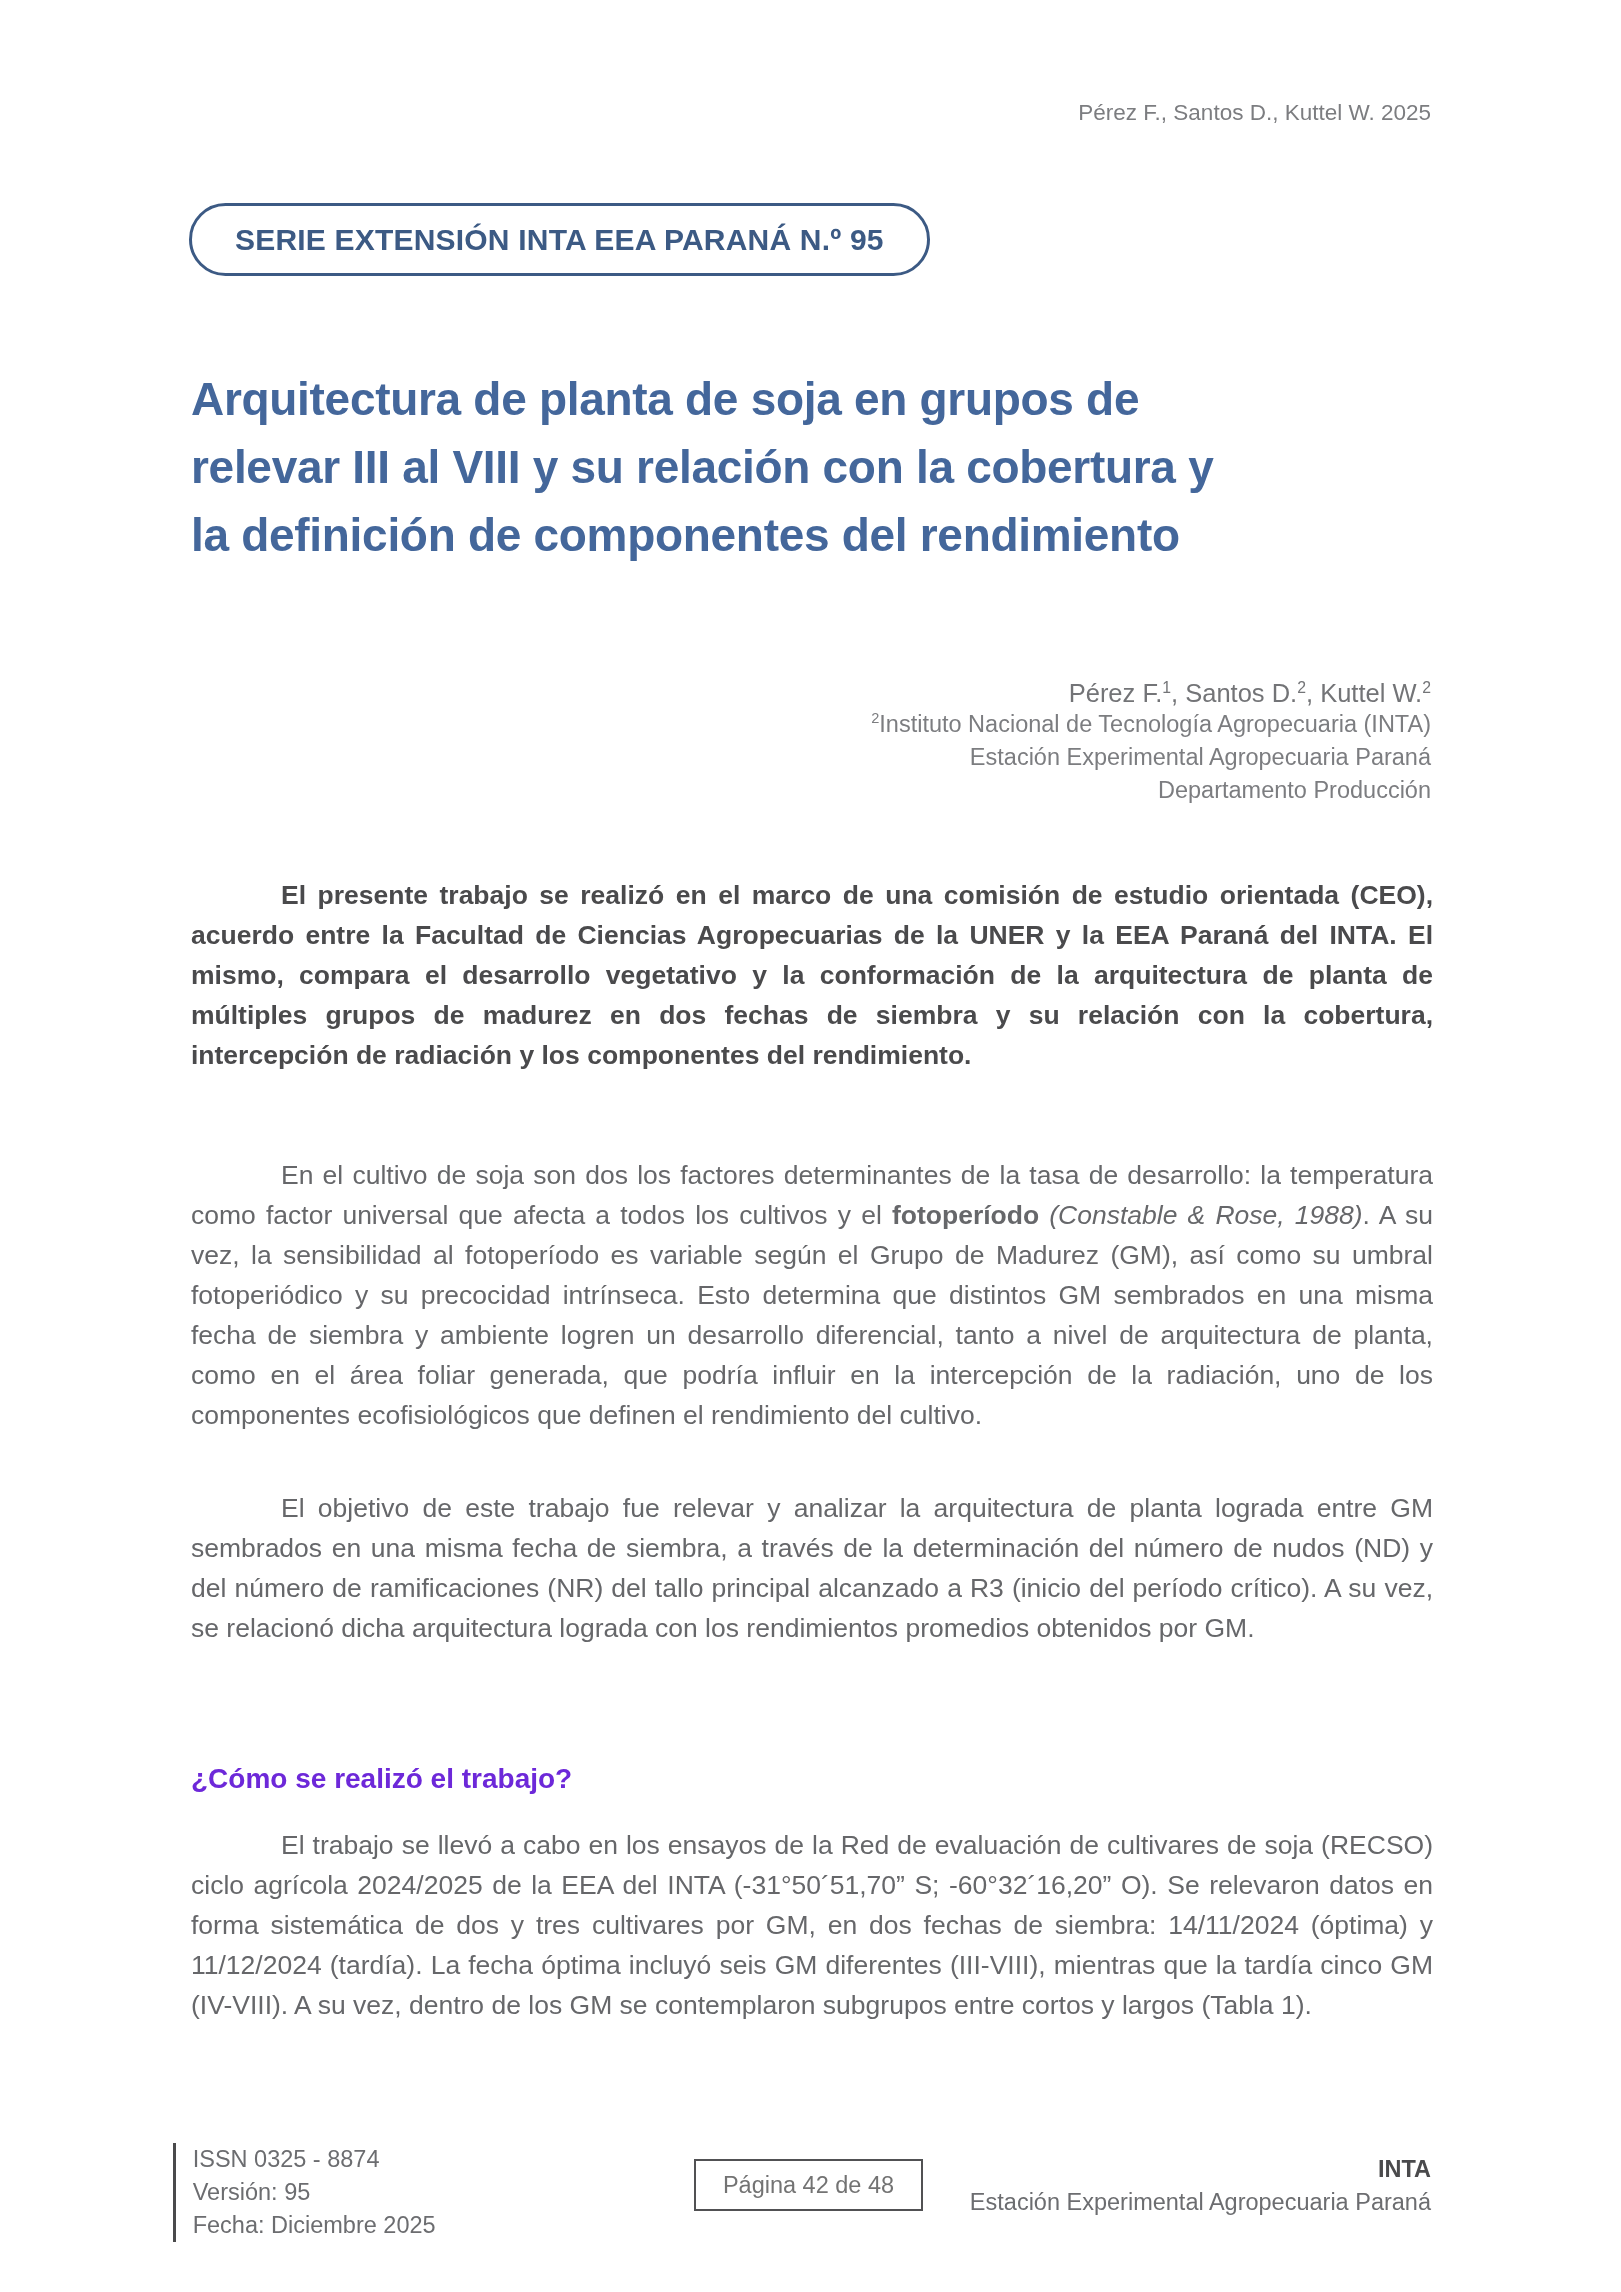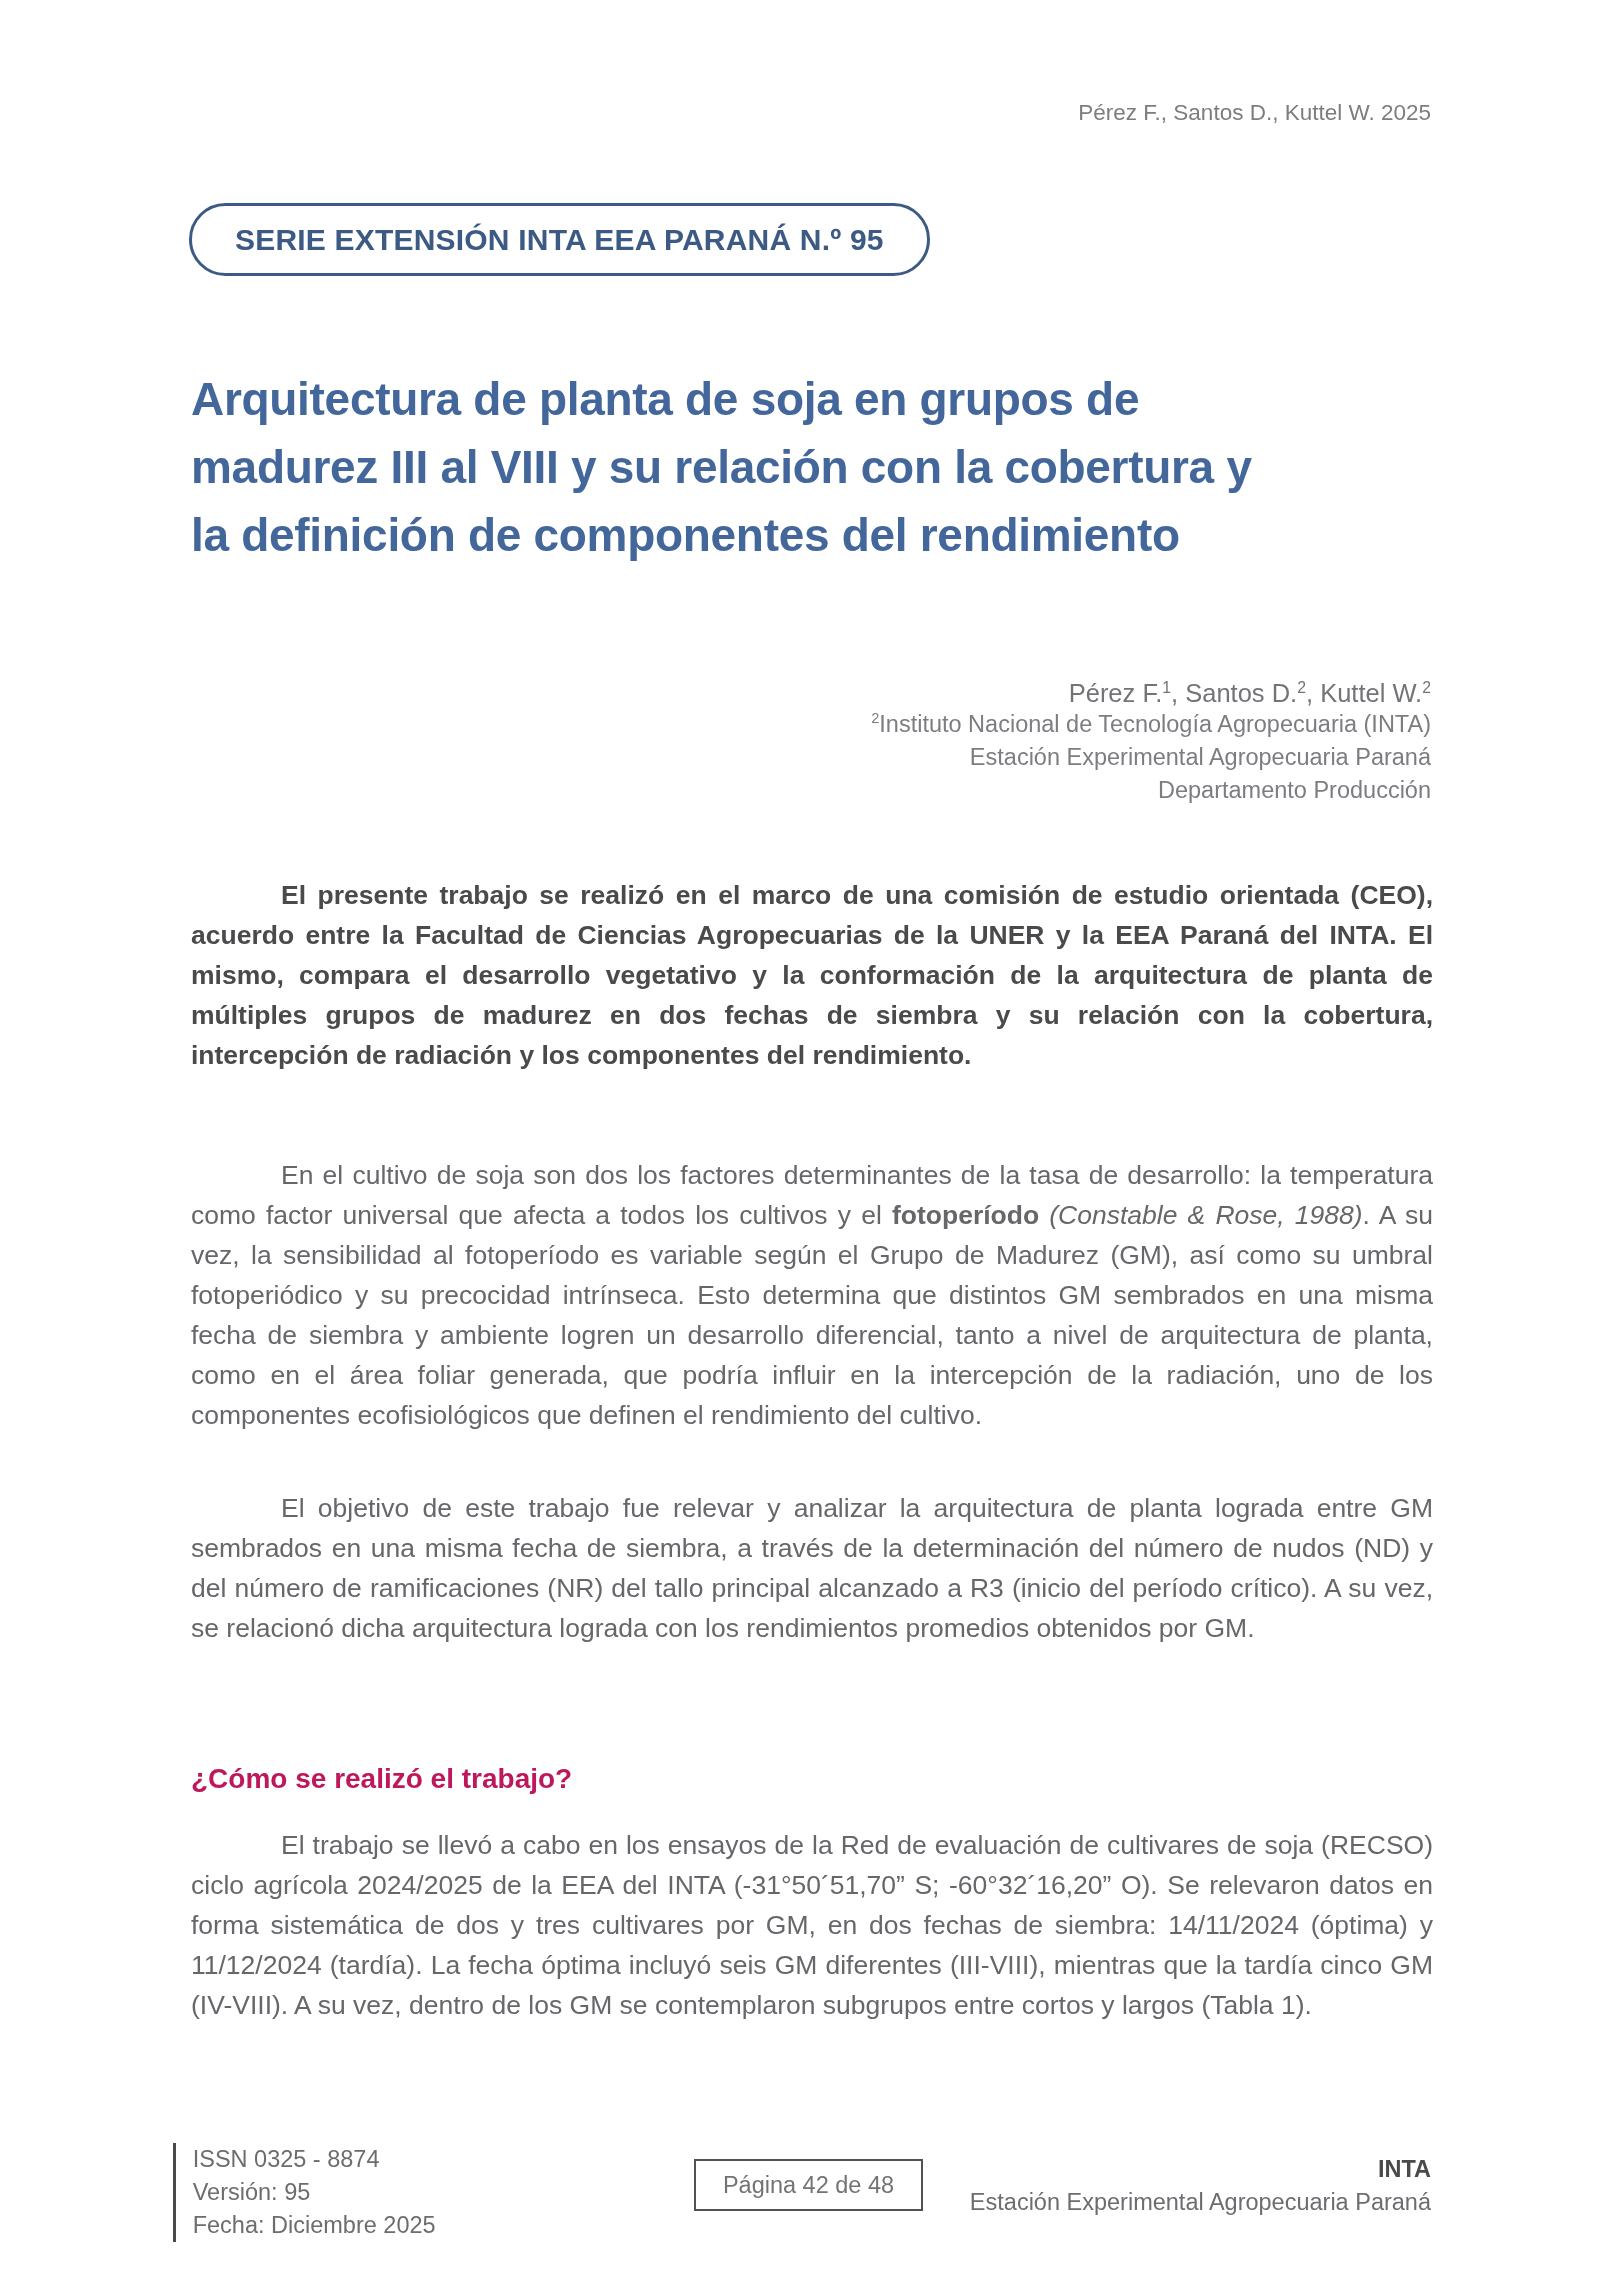--- a/index.html
+++ b/index.html
@@ -86,21 +86,21 @@
   #para-objective{top:1488px;}
   #para-methods{top:1825px;}
   .seg-bold{font-weight:bold;}
   .seg-italic{font-style:italic;}
   .section-heading{
     position:absolute;
     top:1763px; left:191px; width:1242px;
     margin:0;
     font-size:28px;
     font-weight:bold;
-    color:#be185d;
+    color:#6d28d9;
   }
   .footer-left{
     position:absolute;
     top:2143px; left:173px;
     border-left:3.9px solid #4a4a4c;
     padding-left:16.7px;
     font-size:23.5px;
     line-height:33px;
     color:#6c6d70;
   }
@@ -132,21 +132,21 @@
 <div class="page">
 
   <div class="header-citation">Pérez F., Santos D., Kuttel W. 2025</div>
 
   <div class="series-badge">
     <span>SERIE EXTENSIÓN INTA EEA PARANÁ N.º 95</span>
   </div>
 
   <h1 class="title">
     <span>Arquitectura de planta de soja en grupos de</span>
-    <span>madurez III al VIII y su relación con la cobertura y</span>
+    <span>relevar III al VIII y su relación con la cobertura y</span>
     <span>la definición de componentes del rendimiento</span>
   </h1>
 
   <div class="byline"><span>Pérez F.</span><sup>1</sup><span>, Santos D.</span><sup>2</sup><span>, Kuttel W.</span><sup>2</sup></div>
 
   <div class="affiliations">
     <div><sup>2</sup><span>Instituto Nacional de Tecnología Agropecuaria (INTA)</span></div>
     <div><span>Estación Experimental Agropecuaria Paraná</span></div>
     <div><span>Departamento Producción</span></div>
   </div>

